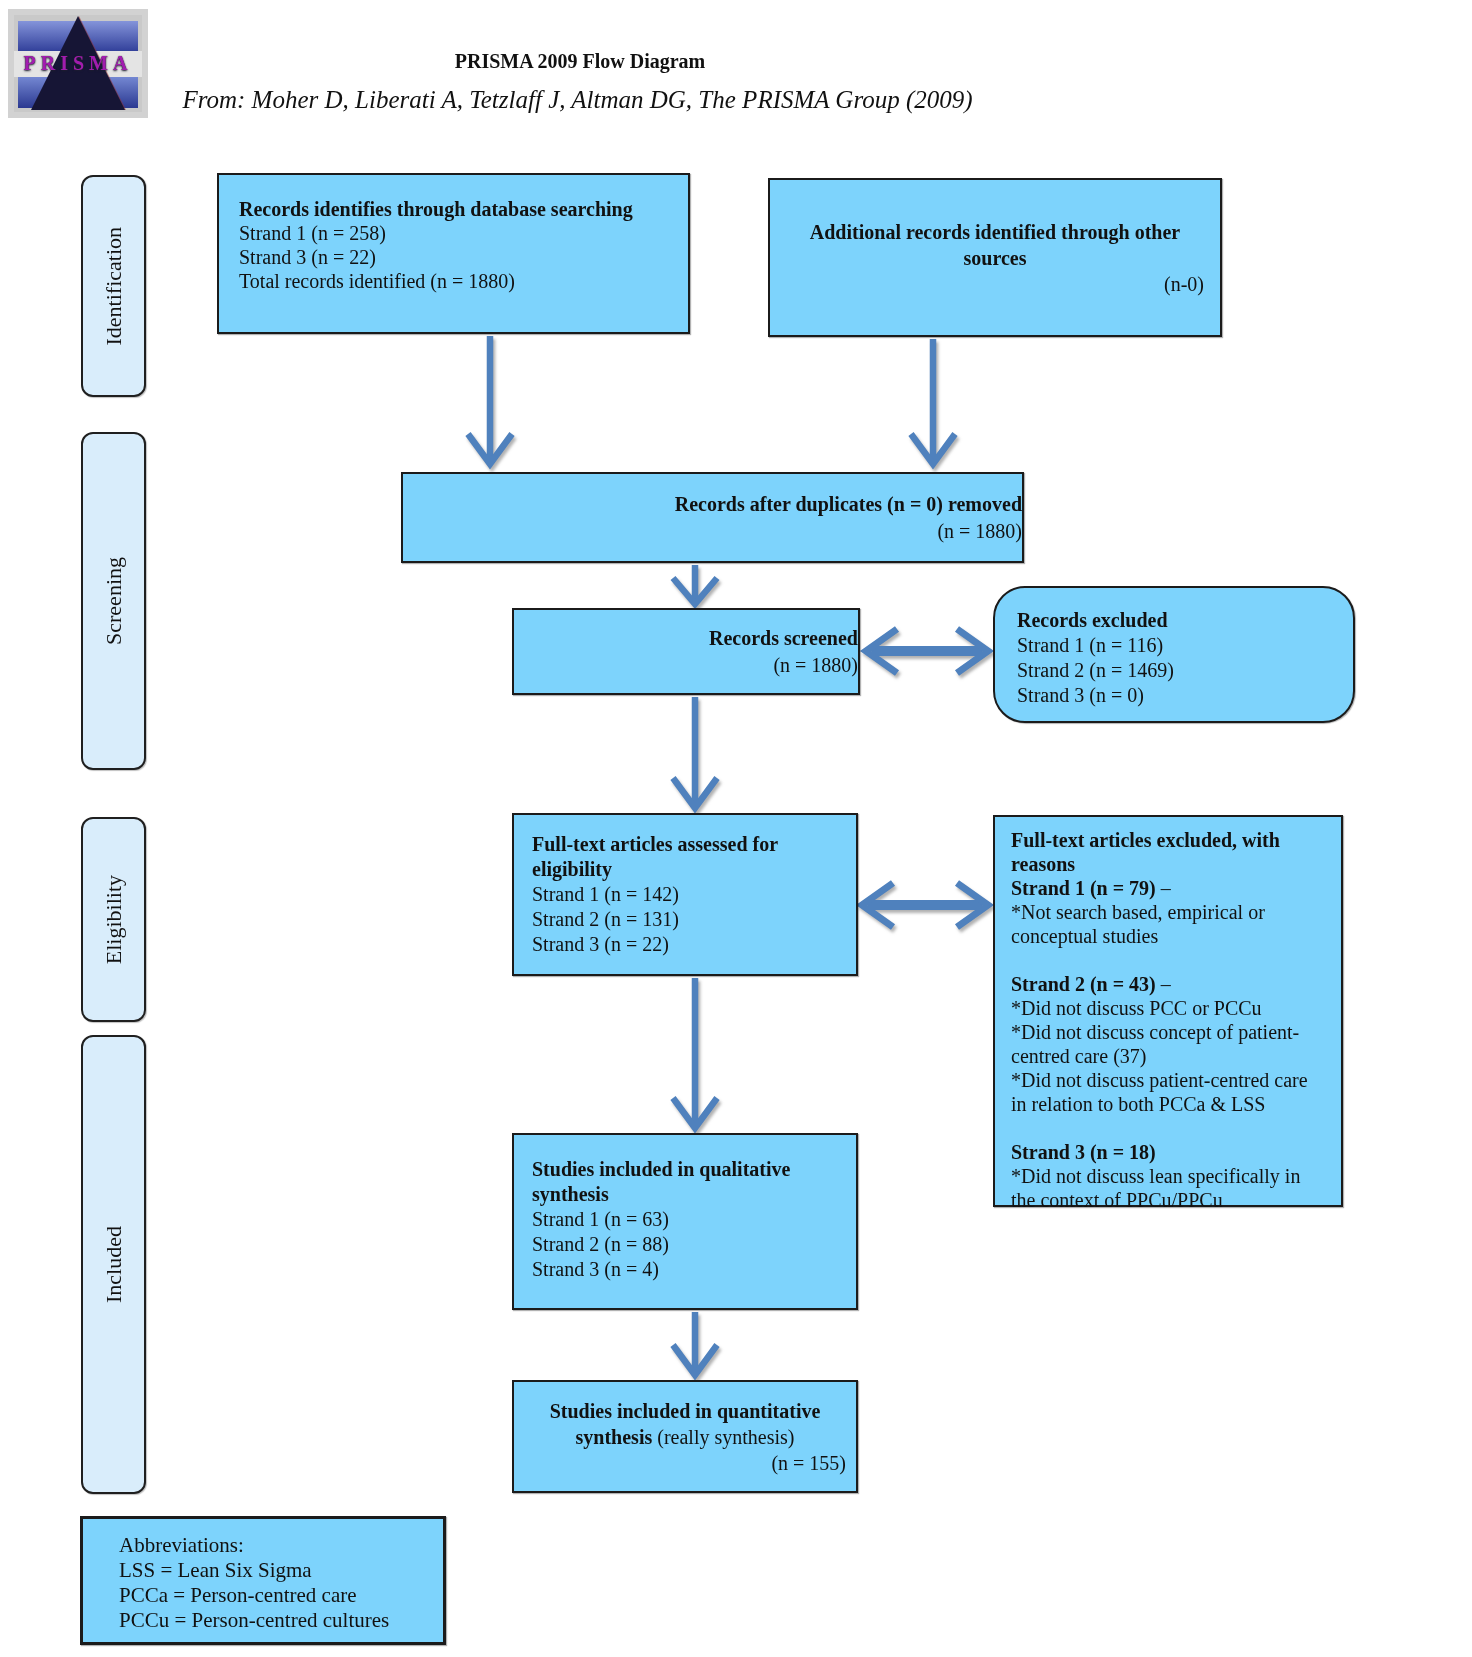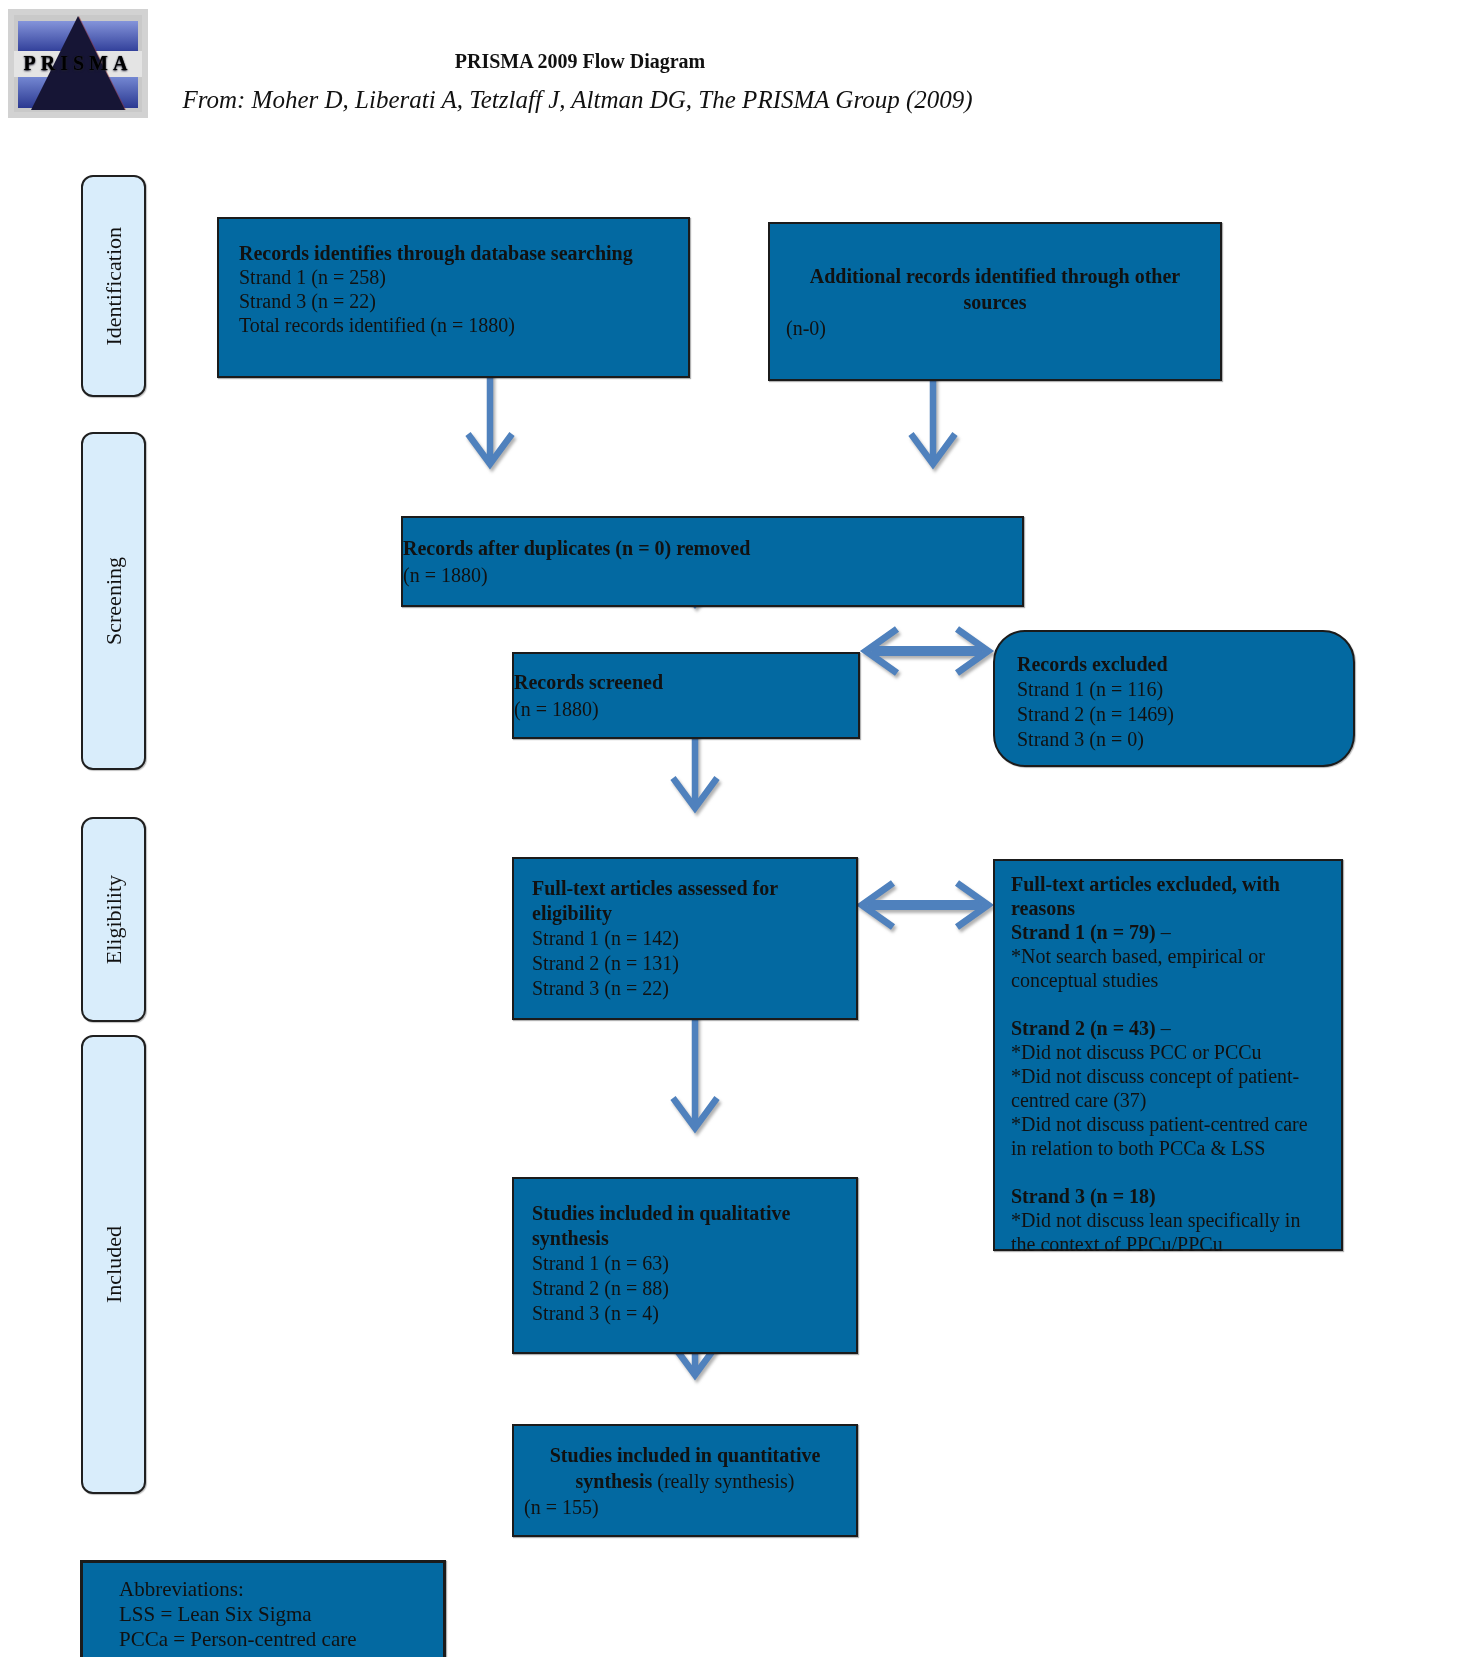--- a/index.html
+++ b/index.html
@@ -9,43 +9,43 @@
   
   .logo{position:absolute;left:8px;top:9px;width:140px;height:109px;background:#d2d2d2;}
   .logo-inner{position:absolute;left:6px;top:6px;right:6px;bottom:6px;background:#c9c9c9;}
   .logo-stripe-top{position:absolute;left:4px;right:4px;top:6px;height:30px;background:linear-gradient(#8494da,#33419b);}
   .logo-band{position:absolute;left:0;right:0;top:36px;height:26px;background:#e4e4e4;}
   .logo-stripe-bot{position:absolute;left:4px;right:4px;top:62px;height:31px;background:linear-gradient(#7487d2,#2b3991);}
   .logo-tri{position:absolute;left:50%;top:1px;width:0;height:0;transform:translateX(-50%);
     border-left:47px solid transparent;border-right:47px solid transparent;border-bottom:94px solid #161535;
     filter:drop-shadow(1px 0 0 rgba(150,40,40,.55));}
   .logo-text{position:absolute;left:0;right:0;top:37px;text-align:center;font-weight:bold;
-    font-size:20px;letter-spacing:5px;color:#000000;text-shadow:0 1px 2px #1c1c2e,0 0 1px #333;z-index:3;}
+    font-size:20px;letter-spacing:5px;color:#a21caf;text-shadow:0 1px 2px #1c1c2e,0 0 1px #333;z-index:3;}
 
   .title{position:absolute;left:0;top:50px;width:1160px;text-align:center;
     font-size:20px;font-weight:bold;}
   .subtitle{position:absolute;left:0;top:86px;width:1155px;text-align:center;
     font-size:25px;font-style:italic;}
 
   
   .stage{position:absolute;left:81px;width:61px;background:#d9edfb;border:2.5px solid #1f1f1f;
     border-radius:12px;display:flex;align-items:center;justify-content:center;
     box-shadow:1px 1px 1px rgba(0,0,0,.25);}
   .stage span{writing-mode:vertical-rl;transform:rotate(180deg);font-size:22px;white-space:nowrap;}
   #stage-identification{top:175px;height:218px;}
   #stage-screening{top:432px;height:334px;}
   #stage-eligibility{top:817px;height:201px;}
   #stage-included{top:1035px;height:455px;}
 
   
-  .box{position:absolute;background:#0369a1;border:2.5px solid #1b1b1b;box-sizing:border-box;
-    font-size:20px;line-height:24px;box-shadow:1px 1px 1px rgba(0,0,0,.3);margin-top:44px;}
+  .box{position:absolute;background:#7dd3fc;border:2.5px solid #1b1b1b;box-sizing:border-box;
+    font-size:20px;line-height:24px;box-shadow:1px 1px 1px rgba(0,0,0,.3);}
   .box b{font-weight:bold;}
   .box .ttl{font-weight:bold;}
-  .center{display:flex;flex-direction:column;align-items:flex-start;justify-content:center;text-align:center;}
+  .center{display:flex;flex-direction:column;align-items:flex-end;justify-content:center;text-align:center;}
   .pre{white-space:pre-line;}
 
   #box-identified{left:217px;top:173px;width:473px;height:161px;padding:22px 14px 0 20px;line-height:24px;}
   #box-additional{left:768px;top:178px;width:454px;height:159px;padding:0 16px;line-height:26px;}
   #box-duplicates{left:401px;top:472px;width:623px;height:91px;line-height:27px;}
   #box-screened{left:512px;top:608px;width:348px;height:87px;line-height:27px;}
   #box-excluded{left:993px;top:586px;width:362px;height:137px;padding:20px 10px 0 22px;line-height:25px;border-radius:32px;}
   #box-fulltext{left:512px;top:813px;width:346px;height:163px;padding:17px 10px 0 18px;line-height:25px;}
   #box-ft-excluded{left:993px;top:815px;width:350px;height:392px;padding:11px 10px 0 16px;line-height:24px;}
   #box-ft-excluded .sec{margin-top:24px;}

